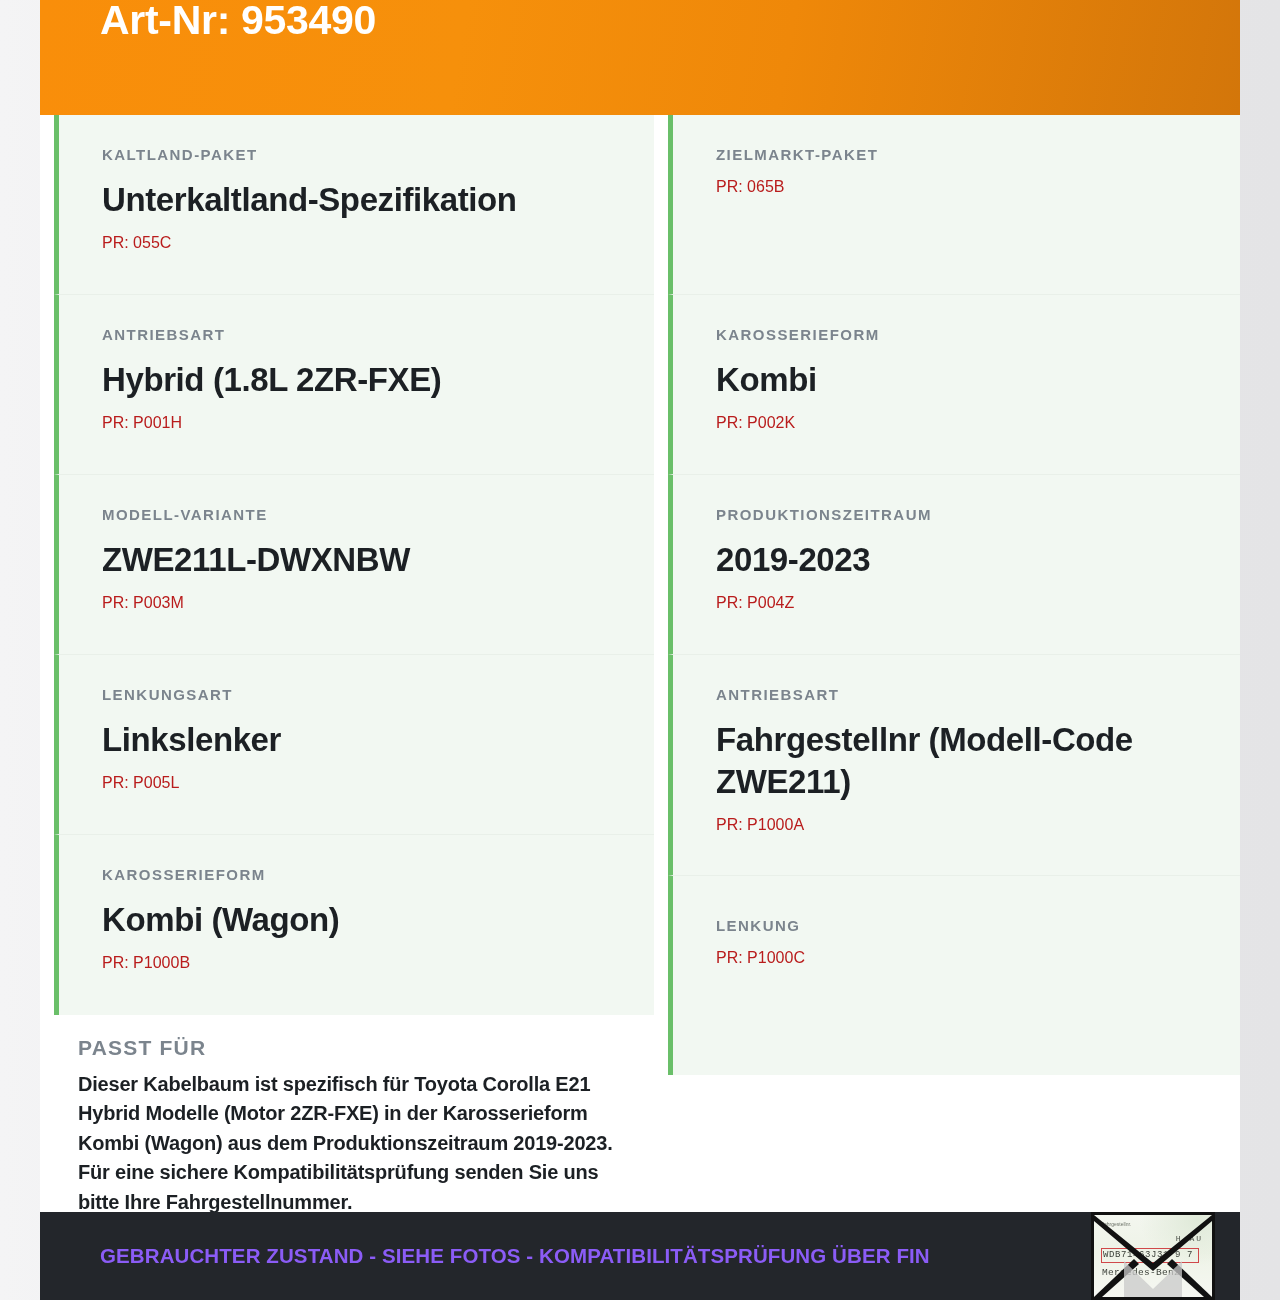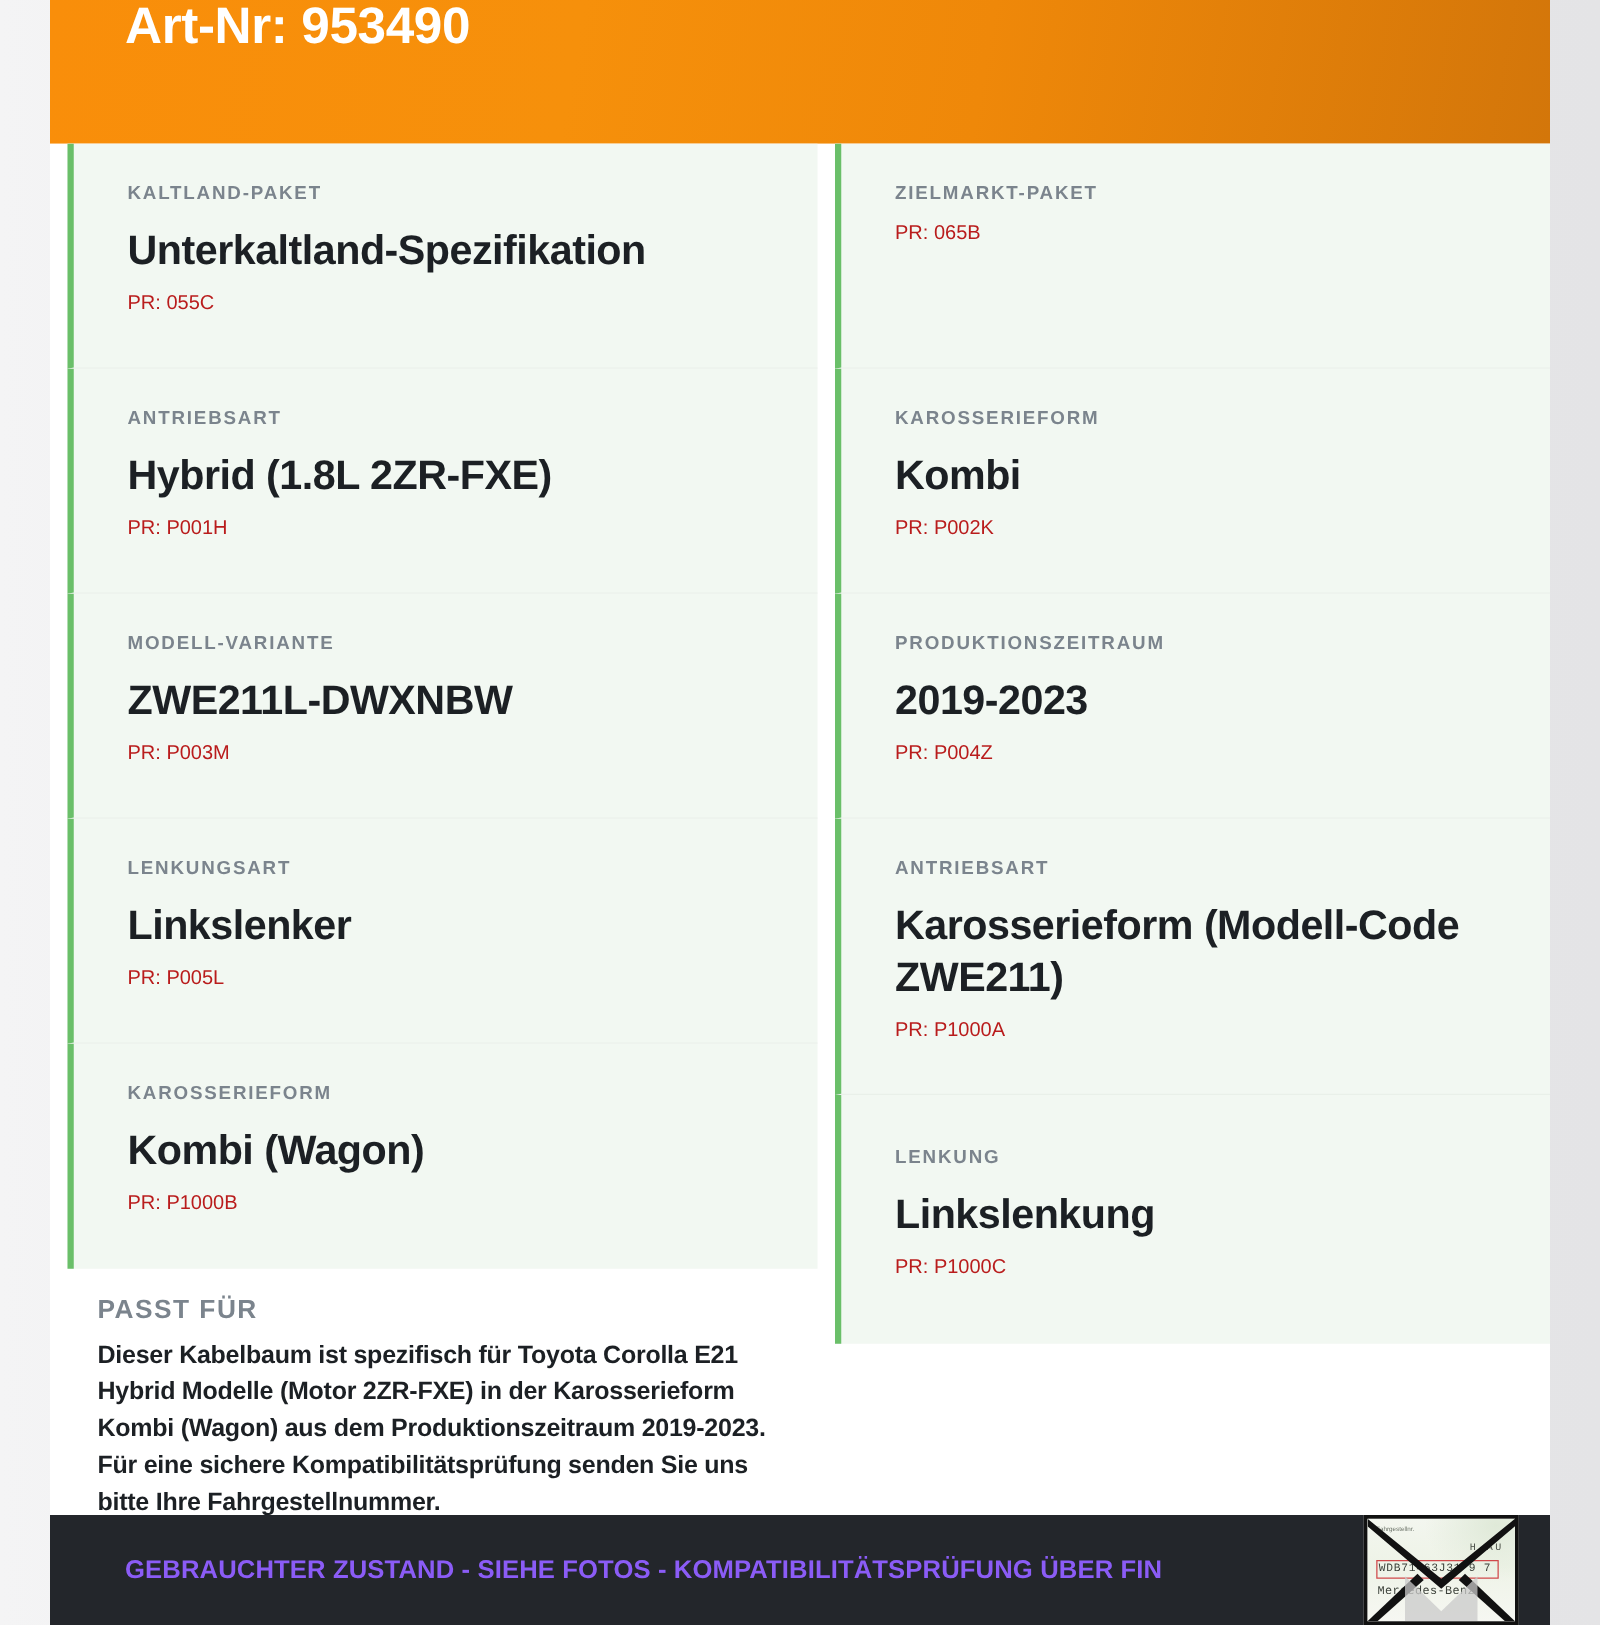--- a/index.html
+++ b/index.html
@@ -271,27 +271,26 @@
         </div>
 
         <div class="cell" style="height:180px">
           <div class="cell-label">PRODUKTIONSZEITRAUM</div>
           <div class="cell-value">2019-2023</div>
           <div class="cell-pr">PR: P004Z</div>
         </div>
 
         <div class="cell" style="height:221px">
           <div class="cell-label">ANTRIEBSART</div>
-          <div class="cell-value">Karosserieform (Modell-Code ZWE211)</div>
+          <div class="cell-value">Fahrgestellnr (Modell-Code ZWE211)</div>
           <div class="cell-pr">PR: P1000A</div>
         </div>
 
         <div class="cell last" style="height:199px;padding-top:42px">
           <div class="cell-label">LENKUNG</div>
-          <div class="cell-value">Linkslenkung</div>
           <div class="cell-pr">PR: P1000C</div>
         </div>
 
       </div>
     </div>
 
     <div class="footer">
       <div class="footer-text">GEBRAUCHTER ZUSTAND - SIEHE FOTOS - KOMPATIBILITÄTSPRÜFUNG ÜBER FIN</div>
 
       <div class="footer-icon">

